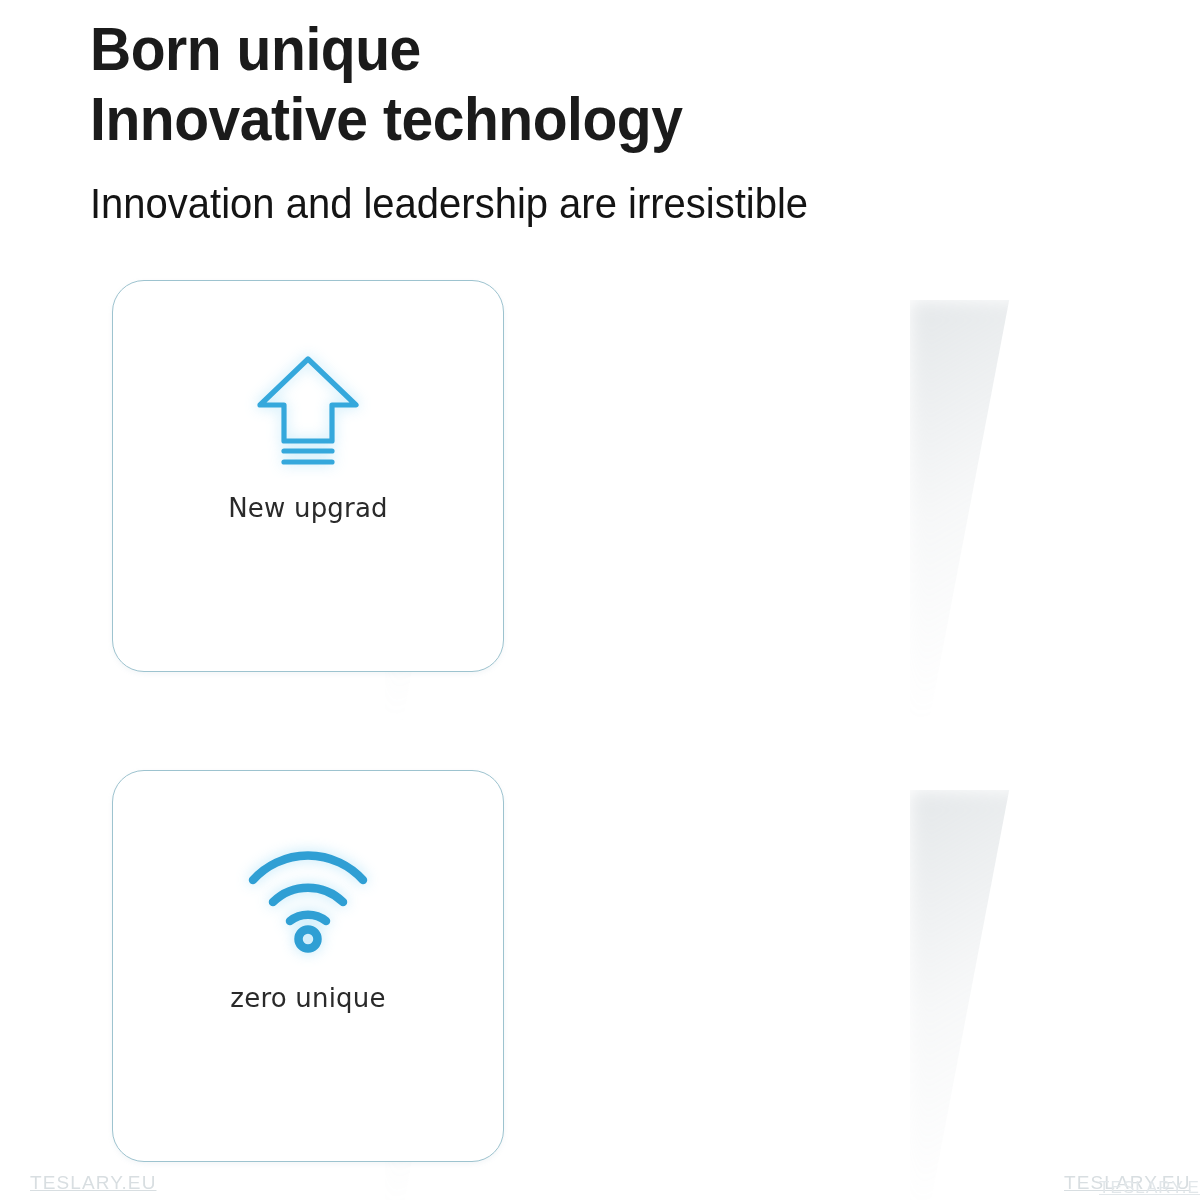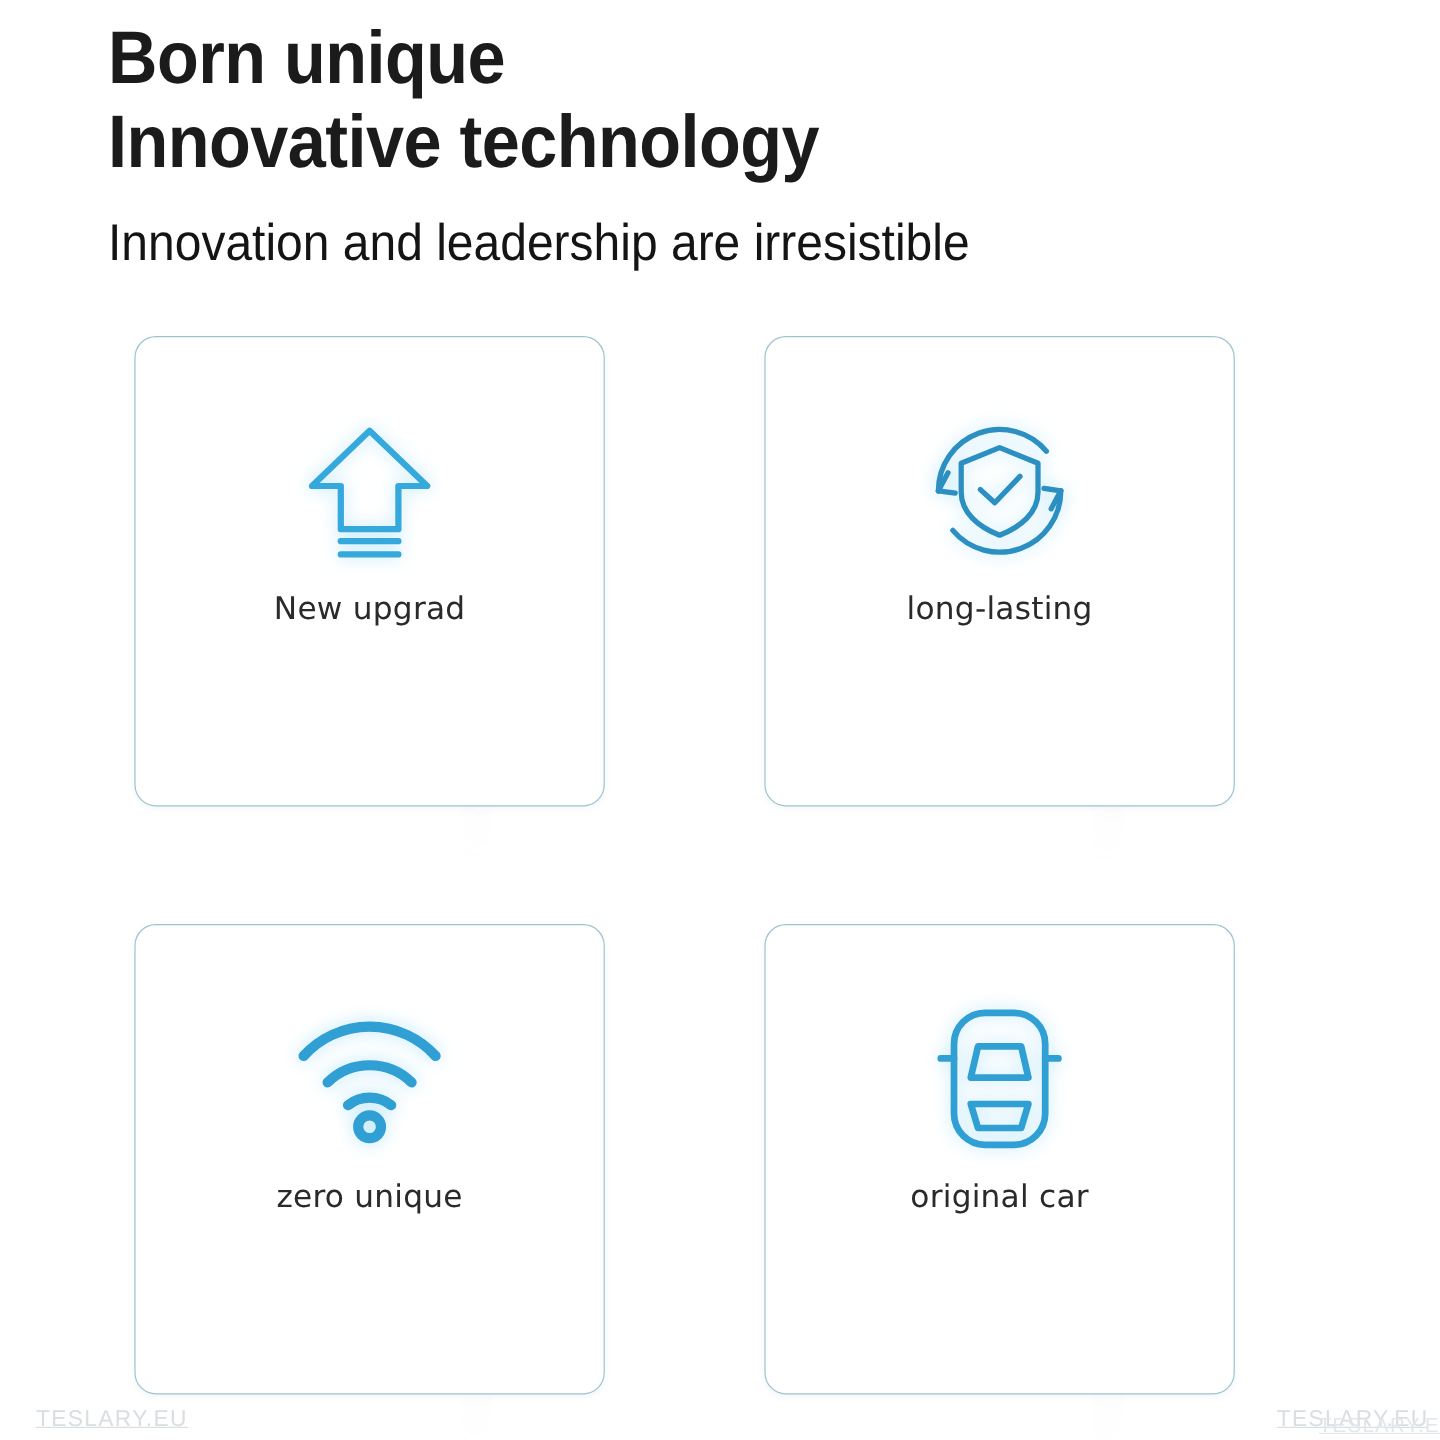--- a/index.html
+++ b/index.html
@@ -61,21 +61,21 @@
     width: 916px;
     height: 882px;
   }
   .card {
     position: absolute;
     width: 392px;
     height: 392px;
     box-sizing: border-box;
     background: #ffffff;
     border: 1.4px solid #9dc3cf;
-    border-radius: 18px;
+    border-radius: 32px;
     box-shadow: 0 2px 5px rgba(140,170,185,0.10);
   }
   .card.c0 { left: 0px;   top: 0px; }
   .card.c1 { left: 525px; top: 0px; }
   .card.c2 { left: 0px;   top: 490px; }
   .card.c3 { left: 525px; top: 490px; }
 
   
   .shadow-wedge {
     position: absolute;
@@ -162,74 +162,35 @@
           <svg width="120" height="120" viewBox="0 0 120 120" fill="none" stroke="#35a8dc" stroke-width="5.2" stroke-linecap="round" stroke-linejoin="round">
             <path d="M60 10 L108 56 L84 56 L84 92 L36 92 L36 56 L12 56 Z"></path>
             <line x1="36" y1="102" x2="84" y2="102"></line>
             <line x1="36" y1="113" x2="84" y2="113"></line>
           </svg>
         </div>
         <div class="card-label">New upgrad</div>
       </div>
     </div>
 
-    <div class="card c1">
-      <div class="card-inner">
-        <div class="icon-wrap">
-          <svg width="124" height="124" viewBox="0 0 124 124" fill="none" stroke="#2b8fc2" stroke-width="4.4" stroke-linecap="round" stroke-linejoin="round">
-
-            <path d="M11 62 A51 51 0 0 1 101 29"></path>
-            <path d="M11 62 L19 47"></path>
-            <path d="M11 62 L25 64"></path>
-
-            <path d="M113 62 A51 51 0 0 1 23 95"></path>
-            <path d="M113 62 L105 77"></path>
-            <path d="M113 62 L99 60"></path>
-
-            <path d="M62 26 L94 39 L94 63 C94 80 80 92 62 99 C44 92 30 80 30 63 L30 39 Z"></path>
-
-            <path d="M46 61 L58 72 L79 50"></path>
-          </svg>
-        </div>
-        <div class="card-label">long-lasting</div>
-      </div>
-    </div>
 
     <div class="card c2">
       <div class="card-inner">
         <div class="icon-wrap">
           <svg width="126" height="110" viewBox="0 0 126 110" fill="none" stroke="#2f9fd4" stroke-linecap="round">
             <path d="M8 36 A74 74 0 0 1 118 36" stroke-width="8.5"></path>
             <path d="M28 58 A50 50 0 0 1 98 58" stroke-width="8.5"></path>
             <path d="M45 77 A29 29 0 0 1 81 77" stroke-width="8.5"></path>
             <circle cx="63" cy="95" r="9.5" stroke-width="8.5"></circle>
           </svg>
         </div>
         <div class="card-label">zero unique</div>
       </div>
     </div>
 
-    <div class="card c3">
-      <div class="card-inner">
-        <div class="icon-wrap">
-          <svg width="118" height="126" viewBox="0 0 118 126" fill="none" stroke="#2f9fd4" stroke-width="5.6" stroke-linecap="round" stroke-linejoin="round">
-
-            <rect x="21" y="8" width="76" height="110" rx="26" ry="26"></rect>
-
-            <line x1="10" y1="46" x2="21" y2="46"></line>
-            <line x1="97" y1="46" x2="108" y2="46"></line>
-
-            <path d="M41 36 L77 36 L83 62 L35 62 Z" stroke-linejoin="round"></path>
-
-            <path d="M35 84 L83 84 L77 104 L41 104 Z" stroke-linejoin="round"></path>
-          </svg>
-        </div>
-        <div class="card-label">original car</div>
-      </div>
-    </div>
 
   </div>
 
   <div class="watermark wm-bl">TESLARY.EU</div>
   <div class="watermark wm-br1">TESLARY.EU</div>
   <div class="watermark wm-br2">TESLARY.EU</div>
 
 </div>
 
 </body></html>

